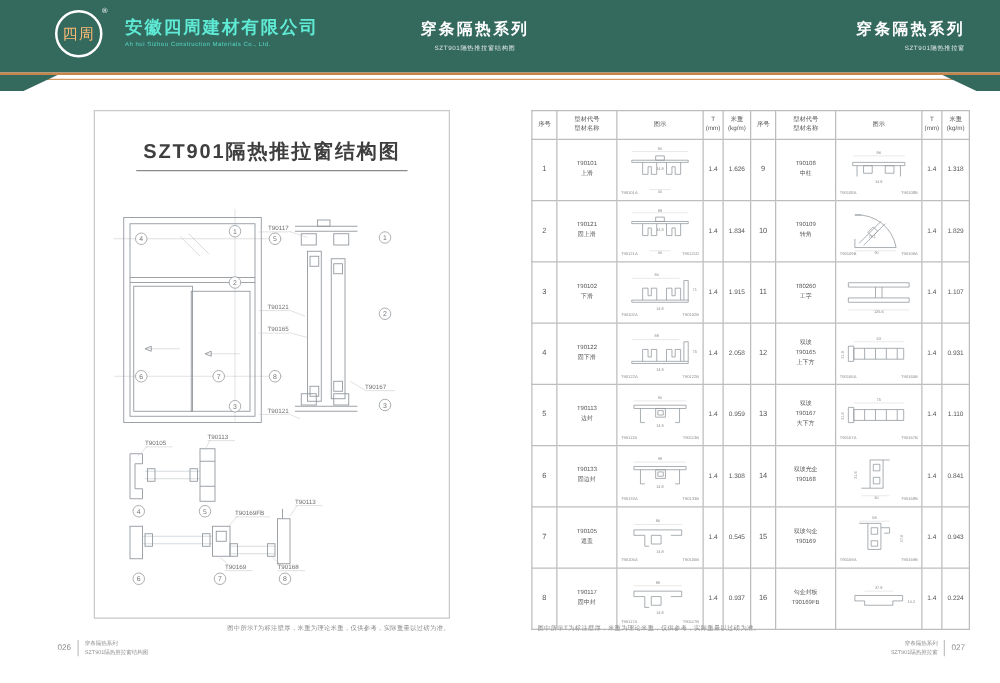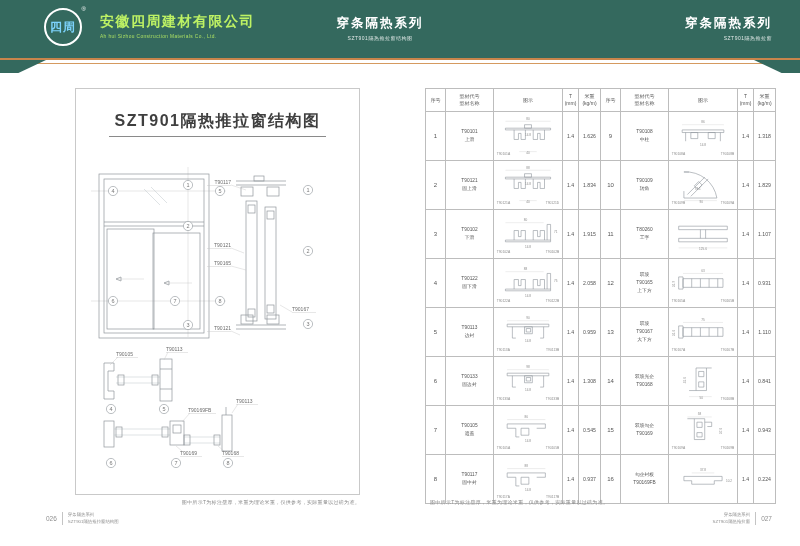--- a/index.html
+++ b/index.html
@@ -7,24 +7,24 @@
        font-family:"Liberation Sans","DejaVu Sans",sans-serif;}
   
   .band{position:absolute;left:0;top:0;width:800px;height:58px;background:#34695e;}
   .accent1{position:absolute;left:0;top:58px;width:800px;height:2px;background:#c8854b;}
   .accent2{position:absolute;left:0;top:63px;width:800px;height:1px;background:#d59a60;}
   .ribbon{position:absolute;top:60px;width:46px;height:13px;background:#34695e;}
   .ribbon.l{left:0;clip-path:polygon(0 0,100% 0,40% 100%,0 100%);}
   .ribbon.r{right:0;clip-path:polygon(0 0,100% 0,100% 100%,60% 100%);}
   .logo{position:absolute;left:44px;top:8px;width:40px;height:40px;}
   .logo .ring{width:34px;height:34px;border:2px solid #fff;border-radius:50%;
-      display:flex;align-items:center;justify-content:center;color:#7dd3fc;font-size:12px;
-      font-weight:bold;letter-spacing:1px;}
+      display:flex;align-items:center;justify-content:center;color:#fdba74;font-size:12px;
+      font-weight:normal;letter-spacing:1px;}
   .logo .reg{position:absolute;right:-2px;top:-2px;color:#fff;font-size:6px;}
-  .company{position:absolute;left:100px;top:13px;color:#bef264;}
+  .company{position:absolute;left:100px;top:13px;color:#5eead4;}
   .company .cn{font-size:14px;font-weight:bold;letter-spacing:1.5px;}
   .company .en{font-size:4.8px;letter-spacing:.4px;margin-top:3px;opacity:.85;}
   .head-mid{position:absolute;left:295px;top:15px;width:170px;text-align:center;color:#fff;}
   .head-right{position:absolute;right:28px;top:15px;text-align:right;color:#fff;}
   .series{font-size:12.5px;font-weight:bold;letter-spacing:2px;}
   .series-sub{font-size:5px;margin-top:3px;opacity:.85;letter-spacing:.5px;}
   
   .page{position:absolute;top:88px;background:#fff;border:1px solid #c9c9c9;box-sizing:border-box;}
   .page.left{left:75px;width:285px;height:407px;}
   .page.right{left:425px;width:350px;height:407px;border:none;}

